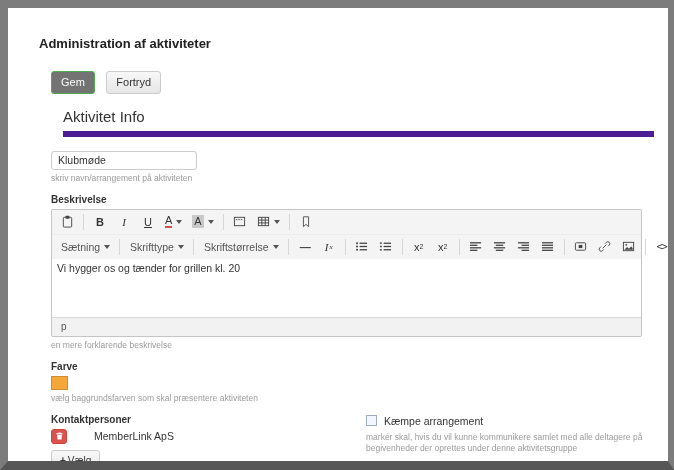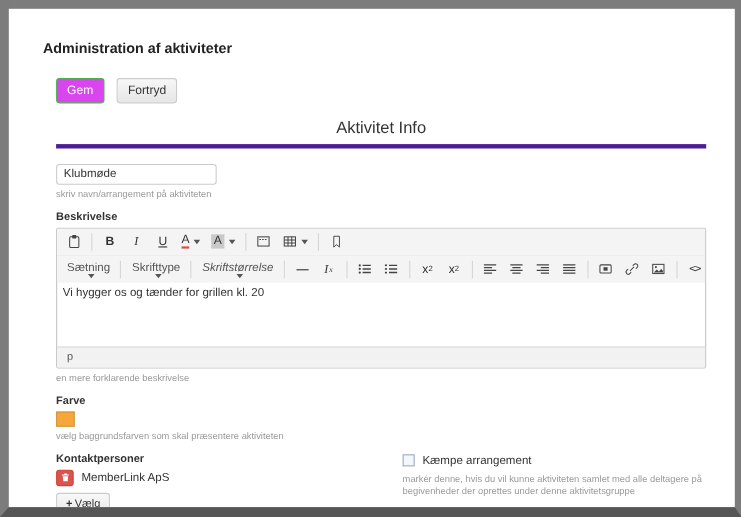--- a/index.html
+++ b/index.html
@@ -18,28 +18,28 @@
 
   h1.page-title { font-size: 13px; font-weight: bold; color: #222; margin: 10px 0 20px 0; }
 
   .btn-row { margin-left: 12px; margin-bottom: 4px; }
   .btn {
     display: inline-block; font-size: 11px; line-height: 1;
     padding: 5px 9px; border-radius: 3px; cursor: pointer;
     border: 1px solid #ccc; background: #efefef; color: #333;
     vertical-align: middle;
   }
-  .btn-save { background: #d946ef; border-color: #4cae4c; color: #fff; margin-right: 7px; }
+  .btn-save { background: #737373; border-color: #4cae4c; color: #fff; margin-right: 7px; }
   .btn-cancel { background: linear-gradient(#f7f7f7, #e6e6e6); }
 
   .form { margin-left: 12px; width: 591px; }
   .legend {
     font-size: 15px; color: #333; font-weight: normal;
-    padding-bottom: 6px; margin: 14px 0 13px 0;
-    border-bottom: 4px solid #4c1d95; width: 100%; text-align: center;
+    padding-bottom: 6px; margin: 14px 0 13px 12px;
+    border-bottom: 6px solid #4c1d95; width: 100%;
   }
   .group { margin-bottom: 11px; }
   .field-label { display: block; font-size: 10px; font-weight: bold; color: #333; margin-bottom: 4px; }
   .help-text { font-size: 8.5px; color: #9a9a9a; margin-top: 3px; }
 
   .text-input {
     width: 146px; height: 19px; font-size: 10.5px; color: #333;
     border: 1px solid #ccc; border-radius: 3px; padding: 2px 6px;
     font-family: "Liberation Sans", sans-serif;
   }
@@ -59,48 +59,48 @@
     display: inline-block; width: 0; height: 0; margin-left: 4px;
     border-left: 3px solid transparent; border-right: 3px solid transparent;
     border-top: 4px solid #555;
   }
   .glyph-b { font-weight: bold; }
   .glyph-i { font-style: italic; font-family: "Liberation Serif", serif; }
   .glyph-u { text-decoration: underline; }
   .fore-a { border-bottom: 2px solid #d0544a; line-height: 1.05; }
   .back-a { background: #c9c9c9; padding: 0 2px; line-height: 1.15; }
   .tb-select {
-    display: inline-flex; align-items: center; justify-content: center;
+    display: inline-flex; align-items: center; justify-content: space-between;
     height: 20px; margin: 1px 0; padding: 0 5px 0 6px;
-    font-size: 10.5px; color: #555; cursor: pointer; flex-direction: column;
+    font-size: 10.5px; color: #555; cursor: pointer;
   }
   .sel-format { width: 94px; }
   .sel-font { width: 90px; }
-  .sel-size { width: 86px; font-style: italic; }
+  .sel-size { width: 86px; }
   .sub-mark { font-size: 7px; vertical-align: -3px; }
   .sup-mark { font-size: 7px; vertical-align: 5px; }
   .rm-x { font-size: 7px; vertical-align: -3px; margin-left: 1px; }
   .hr-glyph { letter-spacing: -1px; font-weight: bold; color: #444; }
   .code-glyph { font-family: "DejaVu Sans Mono", monospace; font-size: 10px; letter-spacing: -1px; }
   .editor-body { height: 58px; padding: 3px 5px; font-size: 10.5px; color: #333; cursor: text; }
   .statusbar {
     background: #f2f2f2; border-top: 1px solid #d9d9d9;
     height: 19px; display: flex; align-items: center;
     padding: 0 9px; font-size: 10px; color: #555;
   }
   .tb-btn svg { display: block; }
 
   
   .swatch { width: 17px; height: 14px; border: 1px solid rgba(0,0,0,0.15); cursor: pointer; }
 
   
   .bottom-row { display: flex; align-items: flex-start; }
   .col-left { width: 315px; flex: 0 0 auto; }
   .col-right { flex: 1; padding-top: 1px; }
-  .contact-line { display: flex; align-items: center; margin: 2px 0 6px 0; }
+  .contact-line { display: flex; align-items: center; margin: 2px 0 6px 0; gap: 20px; }
   .btn-delete {
     width: 16px; height: 15px; background: #d9534f; border: 1px solid #d43f3a;
     border-radius: 3px; display: inline-flex; align-items: center; justify-content: center;
     cursor: pointer; margin-right: 7px; padding: 0;
   }
   .contact-name { font-size: 10.5px; color: #333; }
   .btn-choose {
     font-size: 10px; padding: 4px 8px;
     background: linear-gradient(#f8f8f8, #e8e8e8); border: 1px solid #ccc;
     border-radius: 3px; color: #333; cursor: pointer;
@@ -325,19 +325,19 @@
         </div>
         <button class="btn-choose"><span class="plus-glyph">+</span><span>Vælg</span></button>
         
       </div>
 
       <div class="col-right">
         <div class="checkbox-line">
           <span class="checkbox"></span>
           <span class="checkbox-label">Kæmpe arrangement</span>
         </div>
-        <div class="help-text">markér denne, hvis du vil kunne aktiviteten samlet med alle deltagere på begivenheder der oprettes under denne aktivitetsgruppe</div>
+        <div class="help-text">markér skal, hvis du vil kunne kommunikere samlet med alle deltagere på begivenheder der oprettes under denne aktivitetsgruppe</div>
       </div>
 
     </div>
 
   </div>
 </div>
 
 </body></html>

